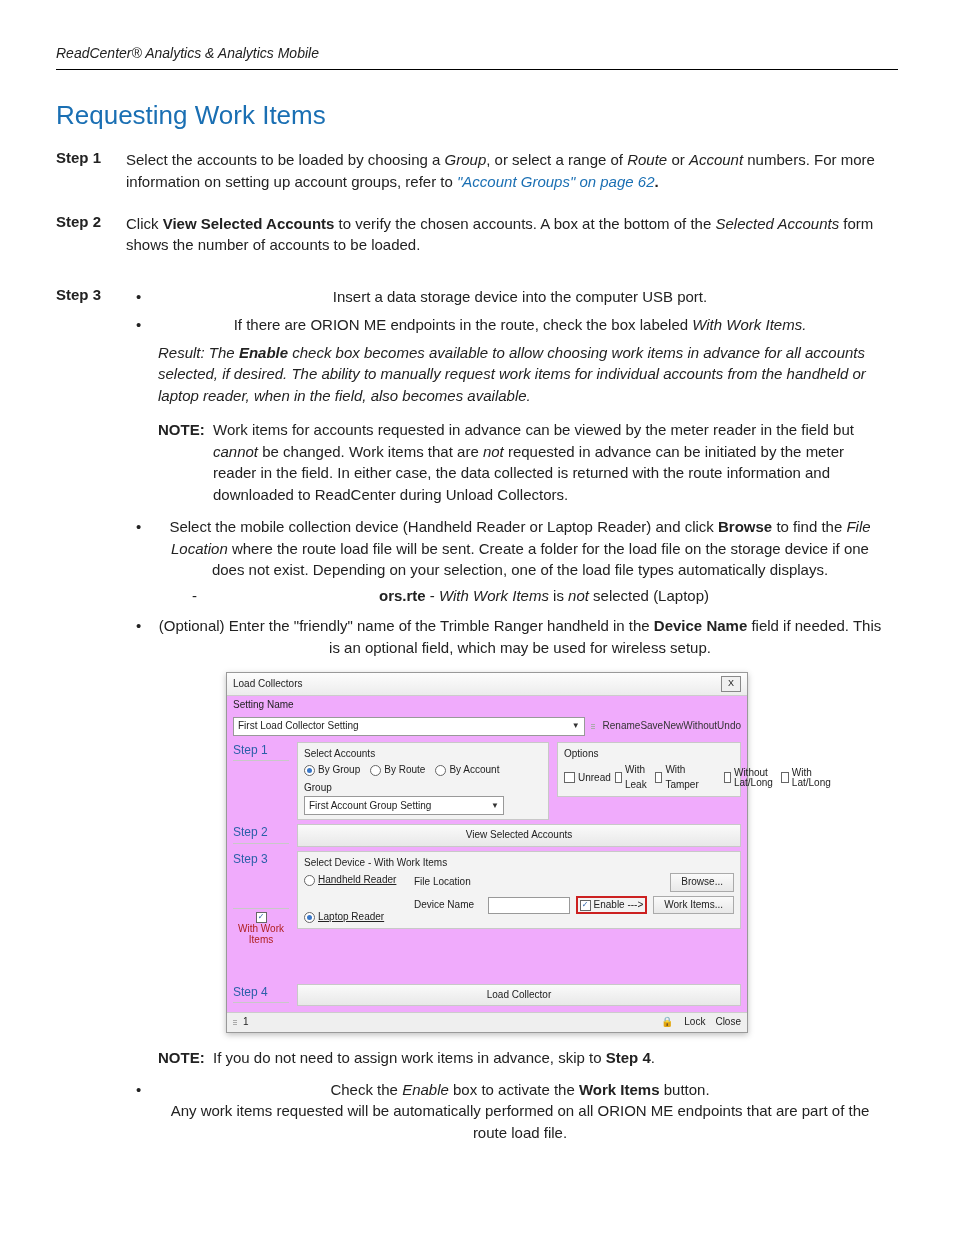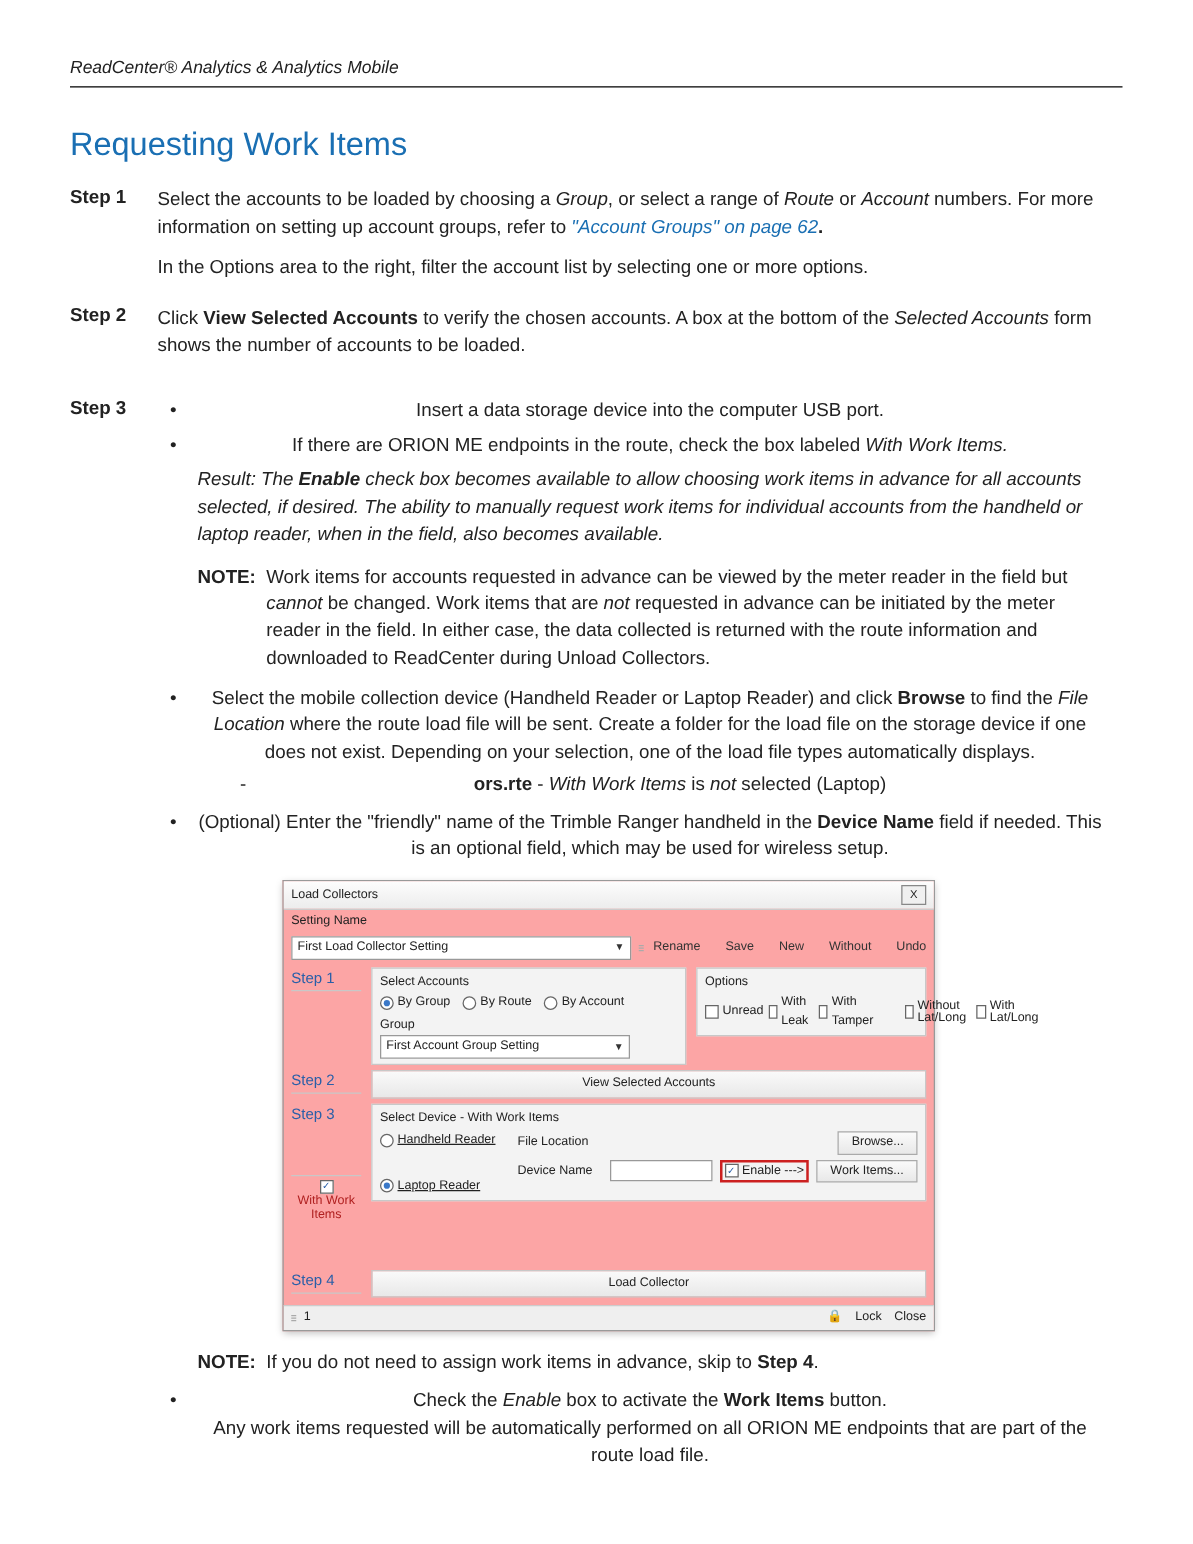--- a/index.html
+++ b/index.html
@@ -49,32 +49,32 @@
   .note-label { font-weight: 700; width: 55px; flex: 0 0 55px; }
   .note-body { flex: 1; line-height: 1.45; }
   .note-row.outer { padding-left: 32px; }
   .result { font-style: italic; padding-left: 32px; margin: 6px 0 12px 0; line-height: 1.45; }
 
   
   .dialog-wrap { margin: 14px 0 14px 100px; }
   .dialog {
     width: 520px;
     border: 1px solid #999;
-    background: #fca5a5;
+    background: #f0abfc;
     font-family: Tahoma, Verdana, sans-serif;
     font-size: 10px;
     color: #222;
     box-shadow: 0 2px 6px rgba(0,0,0,0.25);
   }
   .dlg-title { display:flex; justify-content:space-between; align-items:center; padding: 3px 6px; background: linear-gradient(#fdfdfd,#ececec); border-bottom:1px solid #ccc;}
   .dlg-close { border:1px solid #888; width:18px; height:14px; line-height:12px; text-align:center; font-size:9px; background:#f0f0f0;}
   .dlg-row { display:flex; align-items:center; padding: 2px 6px; gap:6px;}
   .dlg-combo { flex:1; display:flex; align-items:center; justify-content:space-between; border:1px solid #999; background:#fff; height:17px; padding:0 4px;}
   .dlg-combo .arrow { font-size:8px; color:#333;}
-  .dlg-btns { display:flex; gap:20px; font-size:10px; color:#333;}
+  .dlg-btns { display:flex; gap:0; font-size:10px; color:#333;}
   .dlg-grip { width:4px; display:flex; flex-direction:column; gap:1px; margin-right:2px;}
   .dlg-grip span{height:1px;background:#aaa;}
   .dlg-body { padding: 4px 6px 2px 6px; }
   .dlg-step-row { display:flex; gap:8px; align-items:flex-start; margin-bottom:4px;}
   .dlg-step-label { width:56px; flex:0 0 56px; color:#2a5fa8; font-weight:400; font-size:12px; border-bottom:1px solid #c8c8c8; padding-bottom:1px;}
   .dlg-step-label.red { color:#b02020; font-size:10px; line-height:1.1; text-align:center;}
   .dlg-panel { flex:1; border:1px solid #c8c8c8; background:#f3f3f3; padding:4px 6px;}
   .dlg-panel-row { display:flex; gap:10px; align-items:center;}
   .dlg-radio, .dlg-check { display:inline-flex; align-items:center; gap:3px;}
   .dlg-radio .dot{width:9px;height:9px;border:1px solid #666;border-radius:50%;background:#fff;display:inline-flex;align-items:center;justify-content:center;}
@@ -101,21 +101,20 @@
   <div class="running-head">ReadCenter® Analytics &amp; Analytics Mobile</div>
 
   <h1 class="section-title">Requesting Work Items</h1>
 
   <div class="step-row">
     <div class="step-label">Step 1</div>
     <div class="step-body">
       <p>
         <span>Select the accounts to be loaded by choosing a </span><span class="italic">Group</span><span>, or select a range of </span><span class="italic">Route</span><span> or </span><span class="italic">Account</span><span> numbers. For more information on setting up account groups, refer to </span><a class="xref">"Account Groups" on page 62</a><span class="bold">.</span>
       </p>
-      <p>In the Options area to the right, filter the account list by selecting one or more options.</p>
     </div>
   </div>
 
   <div class="step-row">
     <div class="step-label">Step 2</div>
     <div class="step-body">
       <p>
         <span>Click </span><span class="bold">View Selected Accounts</span><span> to verify the chosen accounts. A box at the bottom of the </span><span class="italic">Selected Accounts</span><span> form shows the number of accounts to be loaded.</span>
       </p>
     </div>

